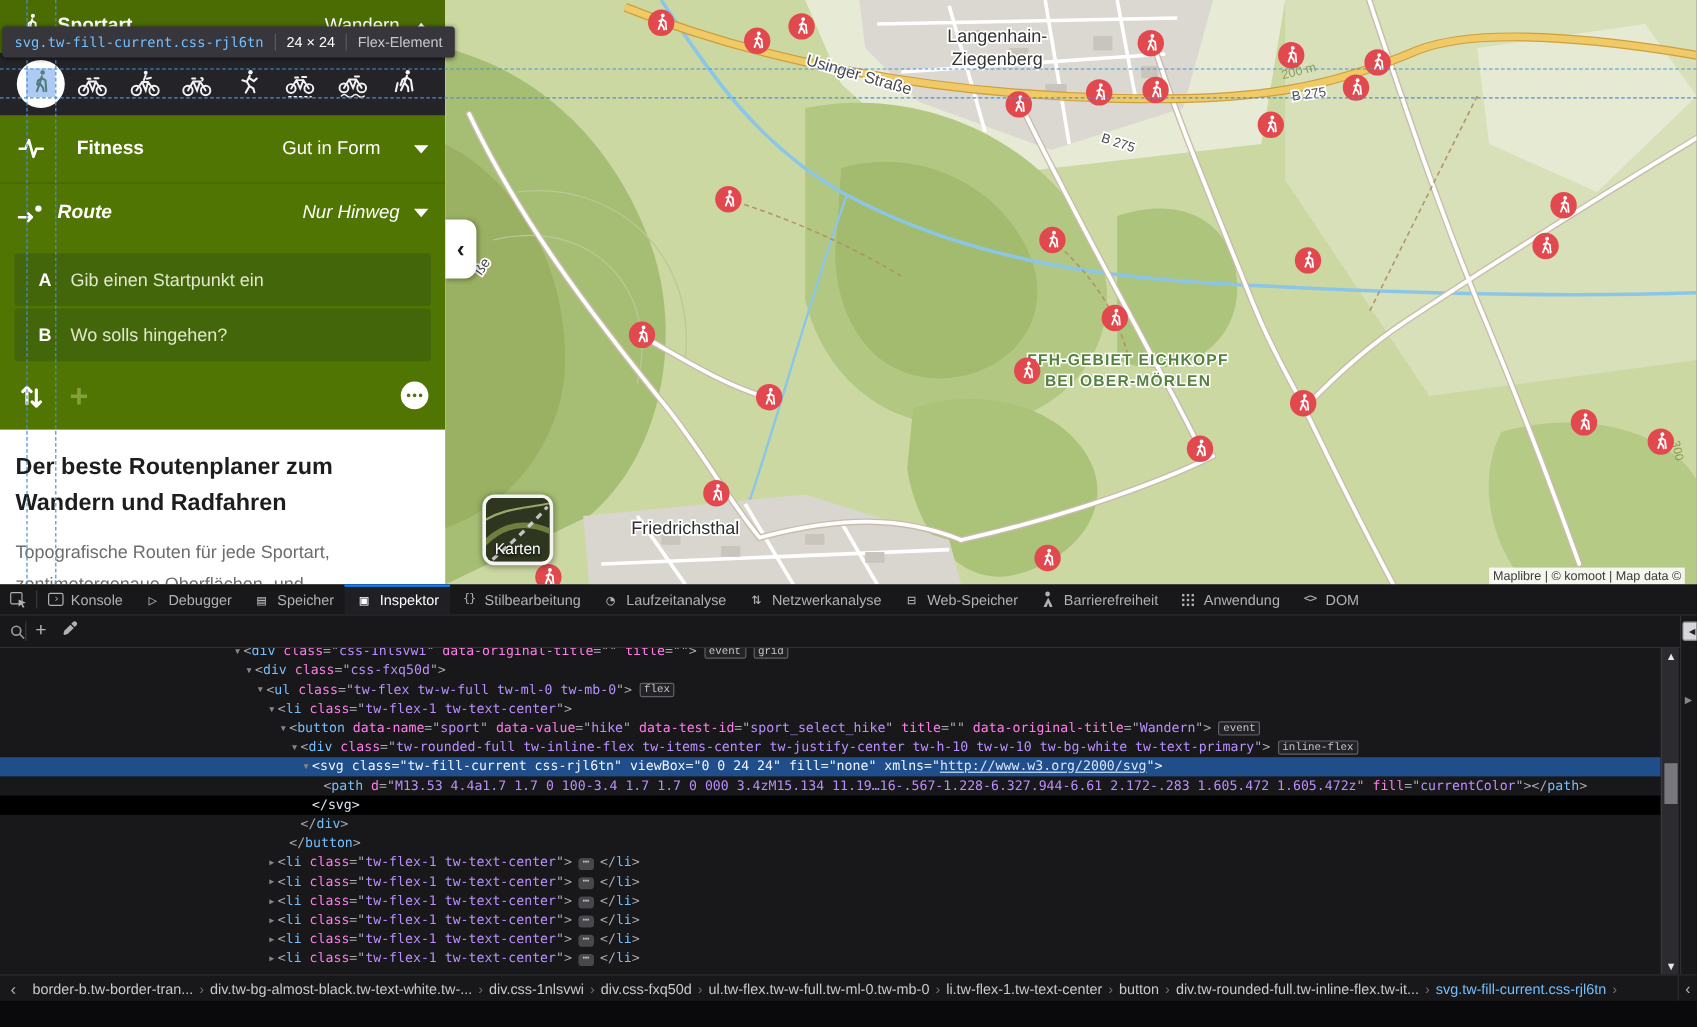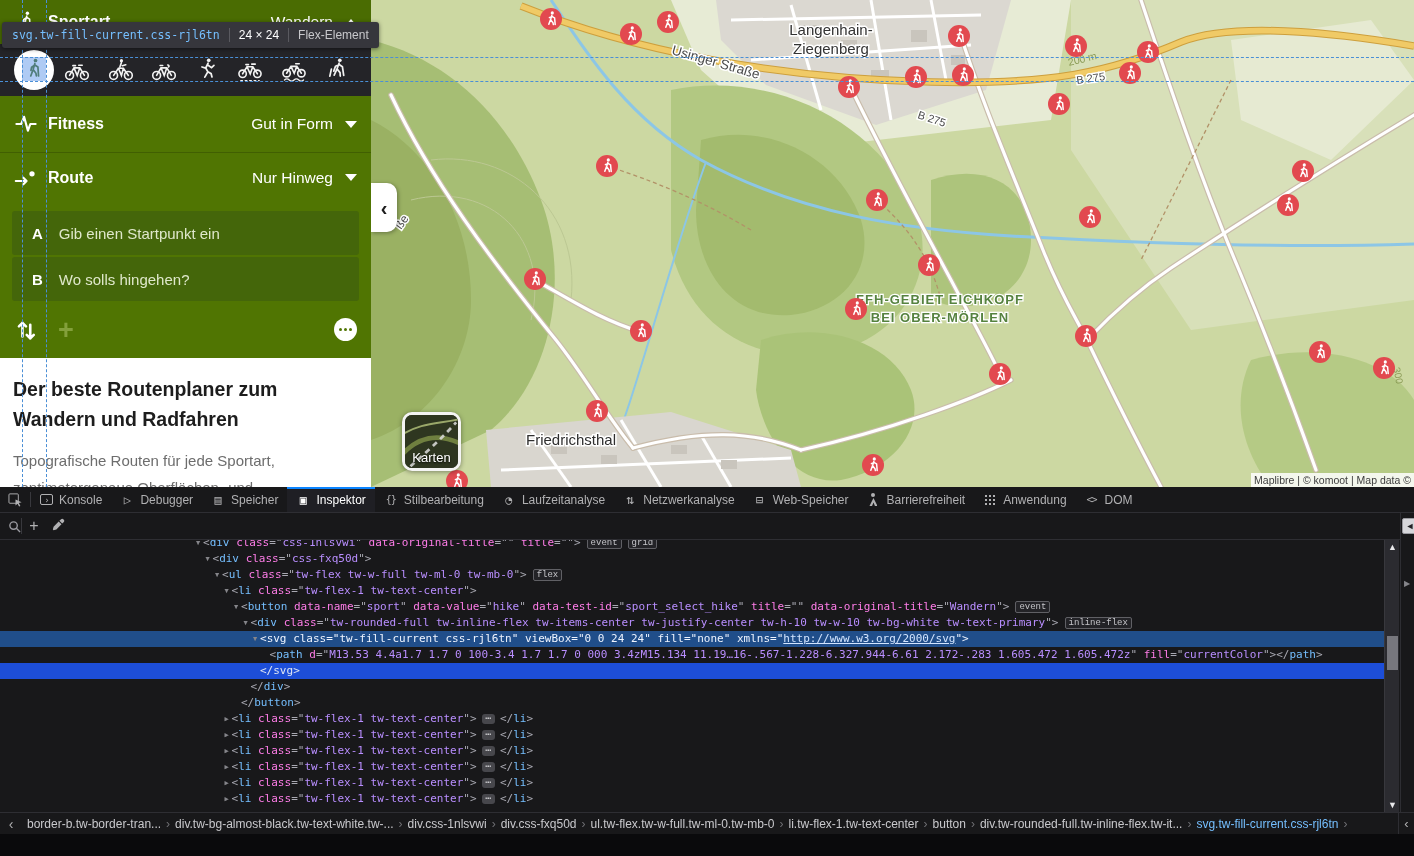--- a/index.html
+++ b/index.html
@@ -25,22 +25,22 @@
   .sb-sports { position:absolute; left:0; top:44px; right:0; height:52px; background:#242428;
                display:flex; align-items:center; justify-content:space-between; padding:0 14px; }
   .sport-btn { width:40px; height:40px; border:0; background:transparent; color:#f2f2f2;
                display:flex; align-items:center; justify-content:center; position:relative; cursor:pointer; }
   .sport-btn svg { width:26px; height:26px; }
   .sport-btn.active { background:#fff; border-radius:50%; }
   .sport-btn.active svg { color:#40630a; }
 
   .sb-row { position:absolute; left:0; right:0; display:flex; align-items:center;
             padding:0 14px; color:#fff; border-top:1px solid rgba(0,0,0,.18); cursor:pointer; }
-  .row-fitness { top:96px; height:56px; border-top:none; }
-  .row-route   { top:152px; height:50px; }
+  .row-fitness { top:96px; height:56px; border-top:none;gap:16px; }
+  .row-route   { top:152px; height:50px;font-style:italic; }
 
   .sb-input { position:absolute; left:12px; right:12px; height:44px; background:#44660a;
               border-radius:3px; display:flex; align-items:center; color:#dfe8cb; font-size:15px; cursor:text; }
   .input-a { top:211px; } .input-b { top:257px; }
   .sb-input .pt-letter { font-weight:bold; color:#fff; margin:0 16px 0 20px; font-size:15px; }
 
   .sb-actions { position:absolute; left:0; top:301px; right:0; height:57px; display:flex; align-items:center; padding:0 14px; }
   .swap-btn { background:none; border:0; color:#fff; width:26px; height:26px; cursor:pointer; }
   .plus-btn { background:none; border:0; color:#83a03b; font-size:27px; font-weight:bold; margin-left:18px; line-height:20px; cursor:pointer; }
   .more-btn { margin-left:auto; width:23px; height:23px; border-radius:50%; background:#fff; border:0;
@@ -56,21 +56,21 @@
   .map-svg { position:absolute; left:0; top:0; }
   .map-collapse { position:absolute; left:0; top:183px; width:26px; height:49px; background:#fff; border:0;
                   border-radius:0 10px 10px 0; box-shadow:1px 1px 4px rgba(0,0,0,.35);
                   font-size:20px; font-weight:bold; color:#1d1d1d; cursor:pointer; line-height:1; }
   .map-layers { position:absolute; left:31px; top:412px; width:59px; height:59px; border-radius:10px;
                 border:3px solid rgba(255,255,255,.95); background:#2e3620; box-shadow:0 1px 5px rgba(0,0,0,.4);
                 overflow:hidden; cursor:pointer; padding:0; }
   .map-layers svg { position:absolute; inset:0; }
   .map-layers span { position:absolute; left:0; right:0; bottom:3px; text-align:center; color:#fff;
                      font-size:13px; text-shadow:0 1px 2px rgba(0,0,0,.9); }
-  .map-attr { position:absolute; right:0; bottom:0; height:14px; line-height:14px; background:rgba(255,255,255,.85);
+  .map-attr { position:absolute; right:10px; bottom:0; height:14px; line-height:14px; background:rgba(255,255,255,.85);
               font-size:10.5px; color:#3c3c3c; padding:0 3px; white-space:nowrap; }
 
   
   .gh { position:absolute; left:0; width:1414px; height:0; border-top:1px dashed #4a8fd6; z-index:35; }
   .gv { position:absolute; top:0; height:487px; width:0; border-left:1px dashed #4a8fd6; z-index:35; }
   .hl-square { position:absolute; left:22px; top:57px; width:24px; height:24px; background:rgba(96,152,233,.5); z-index:34; }
   .tooltip { position:absolute; left:2px; top:22px; height:26px; background:#36363c; border-radius:3px;
              display:flex; align-items:center; padding:0 10px; gap:9px; z-index:50;
              box-shadow:0 1px 4px rgba(0,0,0,.5); font-size:12px; white-space:nowrap; }
   .tt-sel { color:#75bfff; font-family:"DejaVu Sans Mono", monospace; font-size:11.5px; }
@@ -114,21 +114,21 @@
   .dt-markup { position:absolute; left:0; top:53px; width:1384px; height:272px; overflow:hidden;
                font-family:"DejaVu Sans Mono", monospace; font-size:11px; }
   .m-inner { margin-top:-5px; }
   .m-row { height:16px; line-height:16px; white-space:nowrap; }
   .arrow { display:inline-block; width:10px; font-size:7px; color:#85858a; text-align:center; vertical-align:1px; }
   .sp { color:#a9a9b2; } .st { color:#75bfff; } .sa { color:#ff7de9; } .sv { color:#b98eff; }
   .su { color:#b98eff; text-decoration:underline; }
   .m-row.sel { background:#204e8a; }
   .m-row.sel .sp,.m-row.sel .st,.m-row.sel .sa,.m-row.sel .sv { color:#eef4ff; }
   .m-row.sel .su { color:#d3e5ff; }
-  .m-row.dim { background:#1d4ed8; }
+  .m-row.dim { background:#000000; }
   .m-row.dim .sp,.m-row.dim .st { color:#dfe6f3; }
   .badge { display:inline-block; border:1px solid #606065; border-radius:2px; background:#232327; color:#c4c4c8;
            font-family:Liberation Mono, monospace; font-size:9px; height:12px; line-height:11px;
            padding:0 3px; margin-left:6px; vertical-align:1px; }
   .inline-ellipsis { display:inline-block; background:#47474c; border-radius:3px; color:#d9d9dc;
            font-size:9px; height:10px; line-height:8px; padding:0 4px; margin:0 5px; vertical-align:1px; }
 
   .dt-scroll { position:absolute; left:1384px; top:53px; width:15px; height:272px; background:#2b2b30; border-left:1px solid #38383d; }
   .dt-scroll .sb-up, .dt-scroll .sb-down { position:absolute; left:0; width:15px; height:14px; color:#e8e8ea;
            font-size:9px; text-align:center; line-height:14px; cursor:pointer; }

